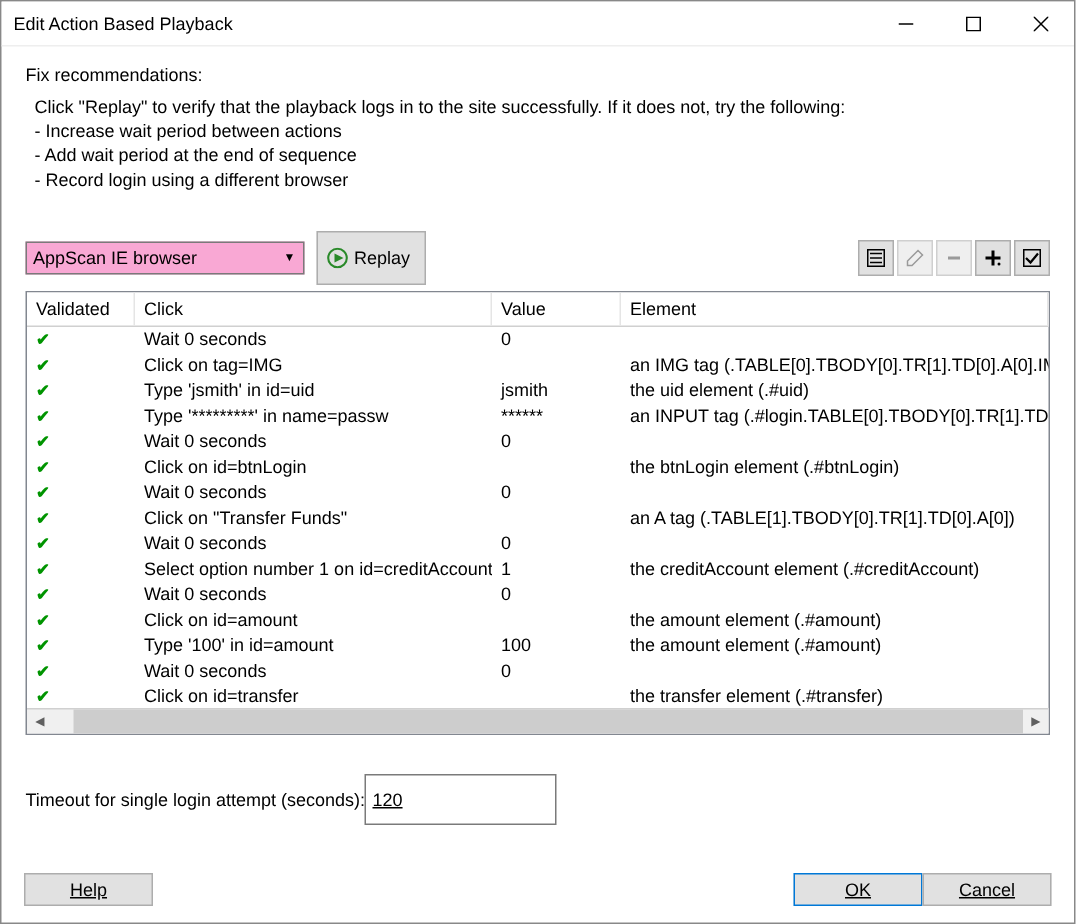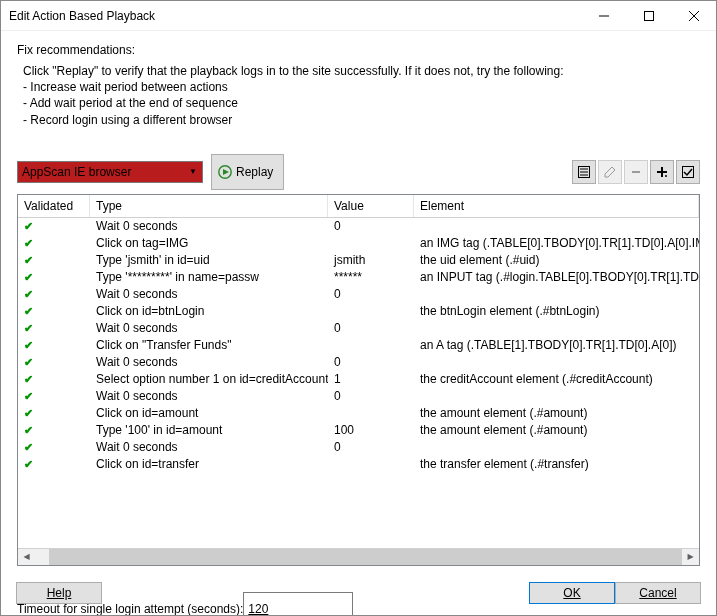--- a/index.html
+++ b/index.html
@@ -41,21 +41,21 @@
   .recommend-body { padding-left: 6px; line-height: 1.35; margin-bottom: 2px; }
   .toolbar-row {
     display: flex;
     align-items: center;
     margin: 26px 0 4px 0;
   }
   .browser-select {
     width: 186px;
     height: 22px;
     border: 1px solid #7a7a7a;
-    background: #b91c1c;
+    background: #f9a8d4;
     display: flex;
     align-items: center;
     padding: 0 4px;
     position: relative;
   }
   .browser-select .chev {
     position: absolute;
     right: 0; top: 0; bottom: 0;
     width: 18px;
     display: flex; align-items: center; justify-content: center;
@@ -81,21 +81,21 @@
     border: 1px solid #adadad;
     background: #e1e1e1;
     display: flex; align-items: center; justify-content: center;
     margin-left: 2px;
     cursor: pointer;
   }
   .iconbtn.disabled { color: #9a9a9a; border-color:#cfcfcf; background:#efefef; cursor:default; }
 
   .grid-wrap {
     border: 1px solid #828790;
-    height: 372px;
+    height: 296px;
     display: flex;
     flex-direction: column;
   }
   .grid-head {
     display: flex;
     border-bottom: 1px solid #d0d0d0;
     background: #fff;
     flex-shrink: 0;
   }
   .grid-head .hcell {
@@ -146,21 +146,21 @@
   .hscroll .thumb {
     position:absolute; left:14px; right:0; top:0; bottom:0;
     background:#cdcdcd;
   }
   .timeout-row {
     display:flex;
     align-items:center;
     margin-top: 26px;
   }
   .timeout-input {
-    width: 110px;
+    width: 128px;
     height: 20px;
     border:1px solid #7a7a7a;
     padding: 16px 4px;
     font-family: inherit;
     font-size: 12px;
     text-decoration: underline;
   }
   .footer {
     position: absolute;
     bottom: 12px;
@@ -256,21 +256,21 @@
       <svg width="14" height="14">
           <rect x="1.5" y="1.5" width="11" height="11" fill="none" stroke="#000"></rect>
           <polyline points="3,7 6,10 11,4" fill="none" stroke="#000" stroke-width="1.5"></polyline>
         </svg>
     </div>
   </div>
 
   <div class="grid-wrap">
     <div class="grid-head">
       <div class="hcell c-val">Validated</div>
-      <div class="hcell c-type">Type</div>
+      <div class="hcell c-type">Click</div>
       <div class="hcell c-value">Value</div>
       <div class="hcell c-elem">Element</div>
     </div>
     <div class="grid-body" id="grid-body">
         <div class="grid-row">
           <div class="cell c-val"><span class="check">✔</span></div>
           <div class="cell c-type">Wait 0 seconds</div>
           <div class="cell c-value">0</div>
           <div class="cell c-elem"></div>
         </div>

